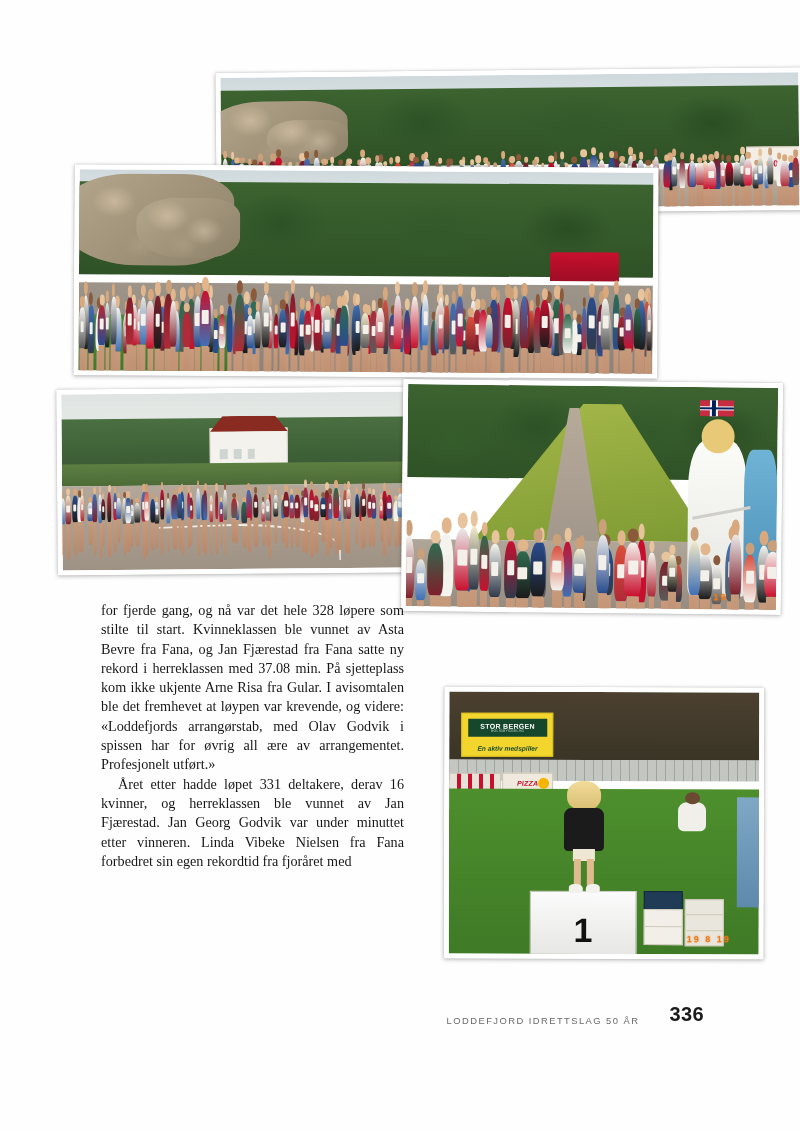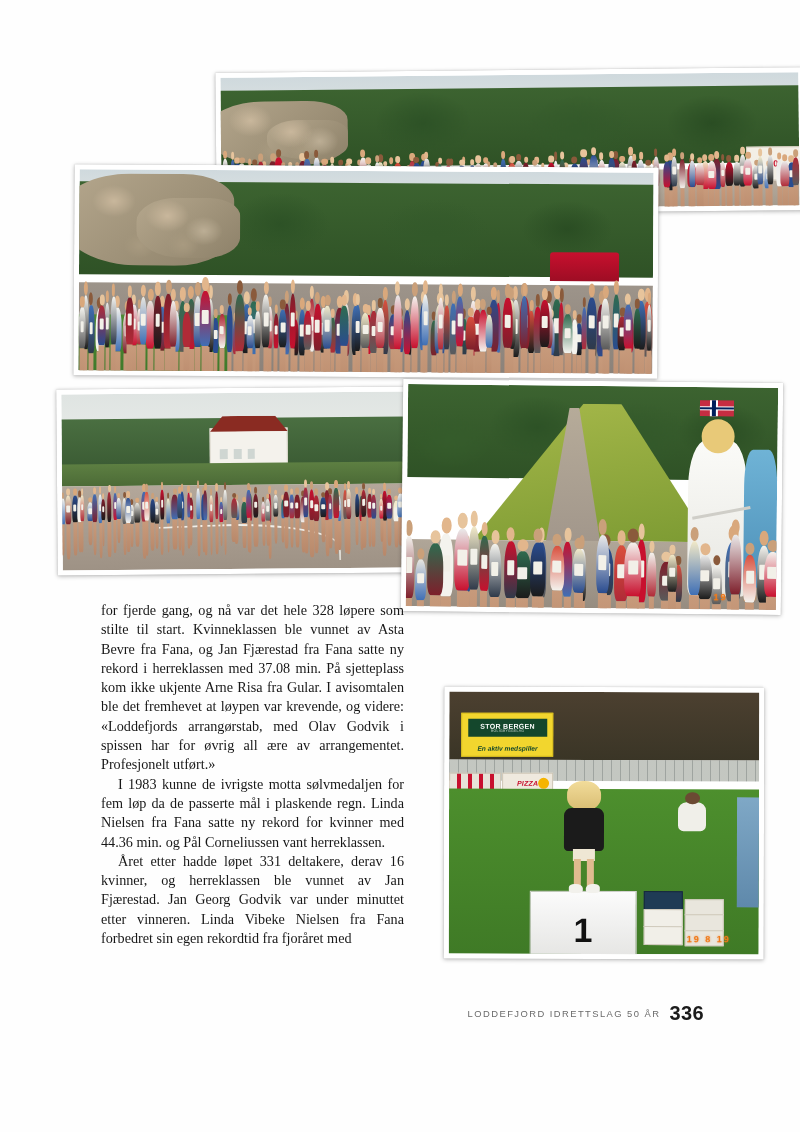--- a/index.html
+++ b/index.html
@@ -256,23 +256,23 @@
   }
 
   
   #page-footer {
     position: absolute;
     left: 101px;
     right: 96px;
     top: 1000px;
     height: 26px;
     display: flex;
-    align-items: center;
+    align-items: flex-end;
     justify-content: flex-end;
-    gap: 9px;
+    gap: 30px;
   }
   #footer-title {
     font-family: "Liberation Sans", sans-serif;
     font-size: 9.4px;
     letter-spacing: 1.45px;
     color: #6a6a6a;
   }
   #footer-page-number {
     font-family: "Liberation Sans", sans-serif;
     font-size: 20px;
@@ -1525,21 +1525,20 @@
         <div style="position:absolute;left:50%;top:14%;width:46%;height:26%;background:#e9e6dd;border:1px solid #cfc9bb;"></div>
         <div style="position:absolute;left:50%;top:42%;width:46%;height:26%;background:#e9e6dd;border:1px solid #cfc9bb;"></div>
         <div style="position:absolute;left:50%;top:70%;width:46%;height:26%;background:#e9e6dd;border:1px solid #cfc9bb;"></div>
       </div>
       <div class="date-stamp" style="right:9%;bottom:4%;font-size:9px;">19 8 19</div>
     </div>
   </div>
 
   <div id="article-text">
     <p>for fjerde gang, og nå var det hele 328 løpere som stilte til start. Kvinneklassen ble vunnet av Asta Bevre fra Fana, og Jan Fjærestad fra Fana satte ny rekord i herreklassen med 37.08 min. På sjetteplass kom ikke ukjente Arne Risa fra Gular. I avisomtalen ble det fremhevet at løypen var krevende, og videre: «Loddefjords arrangørstab, med Olav Godvik i spissen har for øvrig all ære av arrangementet. Profesjonelt utført.»</p>
-    <p>I 1983 kunne de ivrigste motta sølvmedaljen for fem løp da de passerte mål i plaskende regn. Linda Nielsen fra Fana satte ny rekord for kvinner med 44.36 min. og Pål Corneliussen vant herreklassen.</p>
     <p>Året etter hadde løpet 331 deltakere, derav 16 kvinner, og herreklassen ble vunnet av Jan Fjærestad. Jan Georg Godvik var under minuttet etter vinneren. Linda Vibeke Nielsen fra Fana forbedret sin egen rekordtid fra fjoråret med</p>
   </div>
 
   <div id="page-footer">
     <span id="footer-title">LODDEFJORD IDRETTSLAG 50 ÅR</span>
     <span id="footer-page-number">336</span>
   </div>
 
 </div>
 

